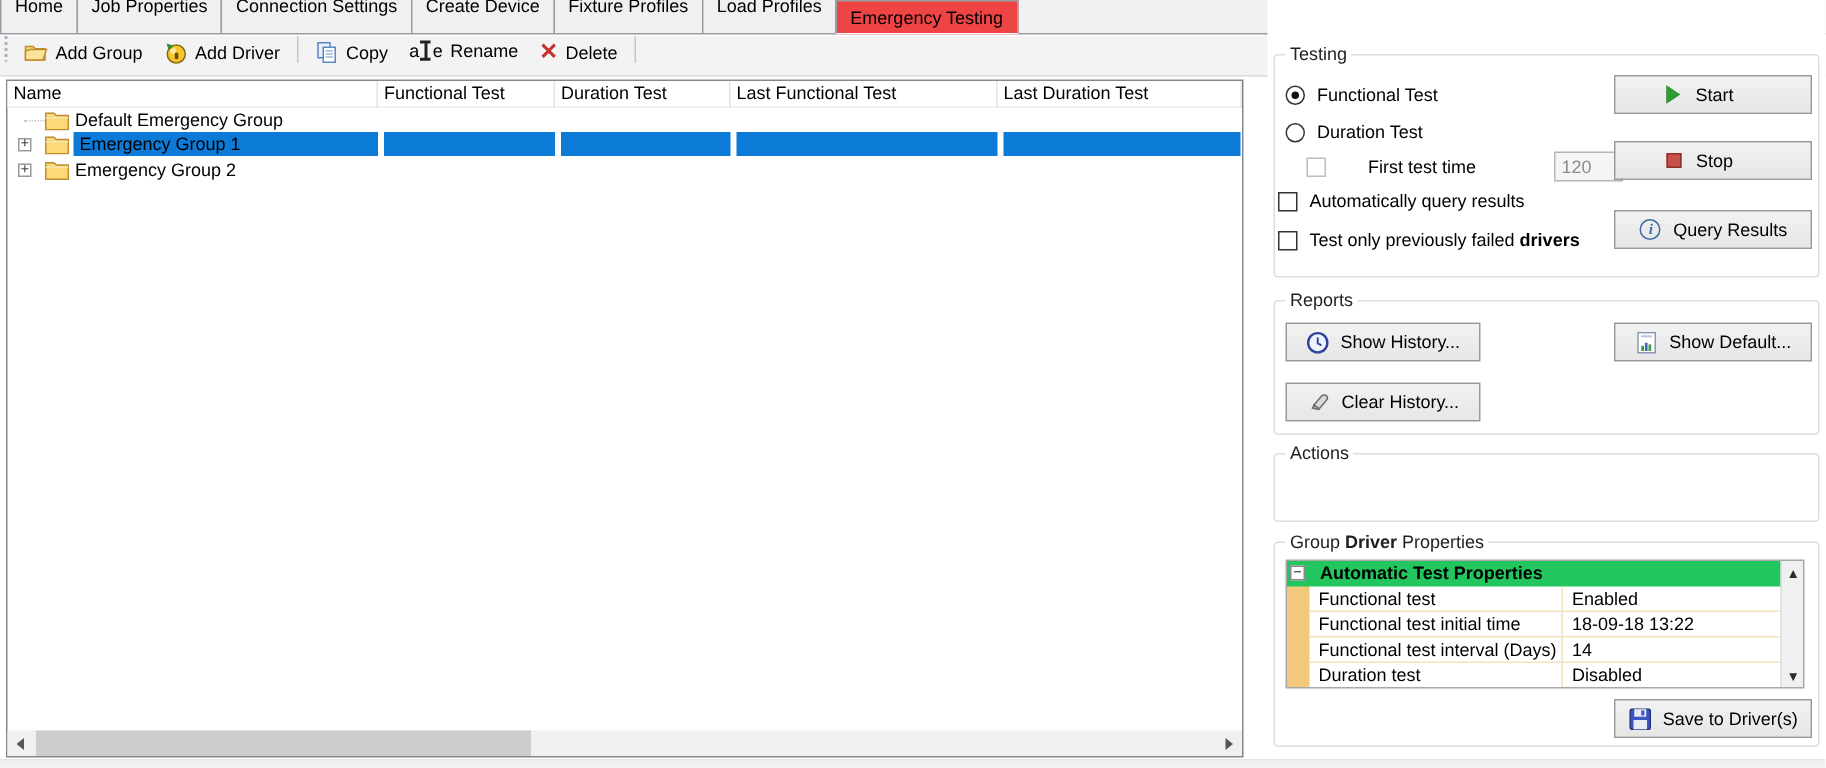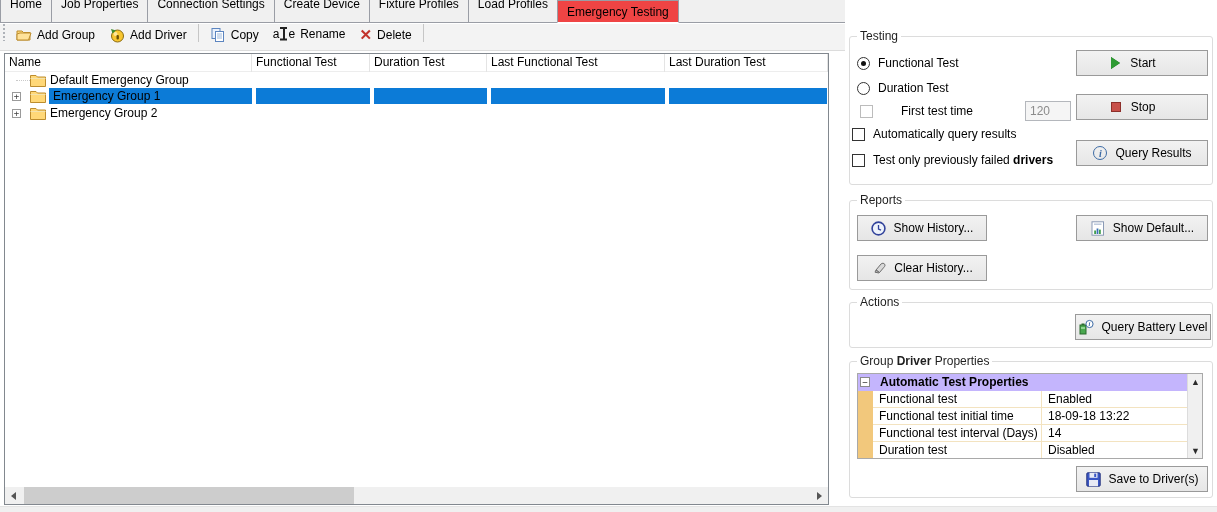--- a/index.html
+++ b/index.html
@@ -74,21 +74,21 @@
   
   .play { width:0; height:0; border-top:6px solid transparent; border-bottom:6px solid transparent;
     border-left:9px solid #2f9b34; filter:drop-shadow(0 0 0.5px #1c641f); }
   .stopsq { width:10px; height:10px; background:#c8504a; border:1px solid #8d2f2b; }
   .infocirc { width:14px; height:14px; border:1px solid #3d6ba5; border-radius:50%; color:#3d6ba5;
     font:italic bold 10px "Liberation Serif",serif; display:flex; align-items:center; justify-content:center; }
   
   .propgrid { position:absolute; left:12px; top:373px; width:346px; height:86px;
     border:1px solid #a9a9a9; background:#fff; overflow:hidden; }
   .pg-gutter { position:absolute; left:0; top:0; width:15px; height:100%; background:#f2c87c; }
-  .pg-header { position:absolute; left:0; top:0; width:331px; height:17px; background:#c4b5fd;
+  .pg-header { position:absolute; left:0; top:0; width:331px; height:17px; background:#22c55e;
     font-weight:bold; line-height:17px; padding-left:22px; }
   .pg-minus { position:absolute; left:2px; top:3px; width:10px; height:10px; background:#fff;
     border:1px solid #8a8a8a; font:9px "DejaVu Sans Mono",monospace; line-height:8px; text-align:center; color:#333; }
   .pg-row { position:absolute; left:15px; width:316px; height:17px; line-height:16px;
     border-bottom:1px solid #f3e3c0; }
   .pg-name { position:absolute; left:6px; top:0; }
   .pg-val { position:absolute; left:168px; top:0; border-left:1px solid #f3e3c0; padding-left:6px; height:34px; width:148px; }
   .pg-scroll { position:absolute; right:0; top:0; width:15px; height:100%; background:#f0f0f0; border-left:1px solid #dcdcdc; }
   .pg-arrow { position:absolute; left:0; width:15px; height:15px; display:flex; align-items:center; justify-content:center;
     color:#2b2b2b; font-size:9px; }
@@ -222,21 +222,21 @@
     <div class="gb-label">Testing</div>
   </div>
   <div class="ctl-row" style="left:12px;top:56px;">
     <span class="radio checked"></span>
     <span>Functional Test</span>
   </div>
   <div class="ctl-row" style="left:12px;top:81px;">
     <span class="radio"></span>
     <span>Duration Test</span>
   </div>
-  <div class="ctl-row" style="left:15px;top:101px;gap:28px;">
+  <div class="ctl-row" style="left:26px;top:101px;gap:28px;">
     <span class="checkbox disabled"></span>
     <span>First test time</span>
     <input class="txtbox" style="margin-left: 24px;" value="120">
     <span class="dim">minutes</span>
   </div>
   <div class="ctl-row" style="left:7px;top:127px;">
     <span class="checkbox"></span>
     <span>Automatically query results</span>
   </div>
   <div class="ctl-row" style="left:7px;top:153px;">
@@ -293,32 +293,20 @@
       <svg width="16" height="14" viewBox="0 0 16 14">
           <path d="M5 9 L10 3 C11 2 13 2 13.7 3.2 C14.4 4.4 13.8 5.4 13 6.2 L8.5 11.5 Z" fill="#d9d9d9" stroke="#6e6e6e"></path>
           <path d="M5 9 L8.5 11.5 L8 12 L4 11.2 Z" fill="#b5b5b5" stroke="#6e6e6e"></path>
         </svg>
     </span>
     <span>Clear History...</span>
   </div>
 
   <div class="groupbox" style="top:302px;height:46px;">
     <div class="gb-label">Actions</div>
-  </div>
-  <div class="rightbtn" style="top:314px;width:136px;left:230px;">
-    <span class="btn-ic">
-      <svg width="16" height="16" viewBox="0 0 16 16">
-          <rect x="2" y="6" width="6" height="9" fill="#49a84f" stroke="#2a6b2e"></rect>
-          <rect x="3.5" y="4.5" width="3" height="1.5" fill="#2a6b2e"></rect>
-          <rect x="3" y="8" width="4" height="2" fill="#8fd492"></rect>
-          <circle cx="11.5" cy="5" r="3.6" fill="#fff" stroke="#3d6ba5"></circle>
-          <text x="11.5" y="7.4" font-size="6.5" font-style="italic" font-weight="bold" fill="#3d6ba5" text-anchor="middle" font-family="Liberation Serif,serif">i</text>
-        </svg>
-    </span>
-    <span>Query Battery Level</span>
   </div>
 
   <div class="groupbox" style="top:361px;height:137px;">
     <div class="gb-label"><span>Group </span><b>Driver</b><span> Properties</span></div>
   </div>
 
   <div class="propgrid">
     <div class="pg-gutter"></div>
     <div class="pg-header">Automatic Test Properties</div>
     <div class="pg-minus">−</div>

